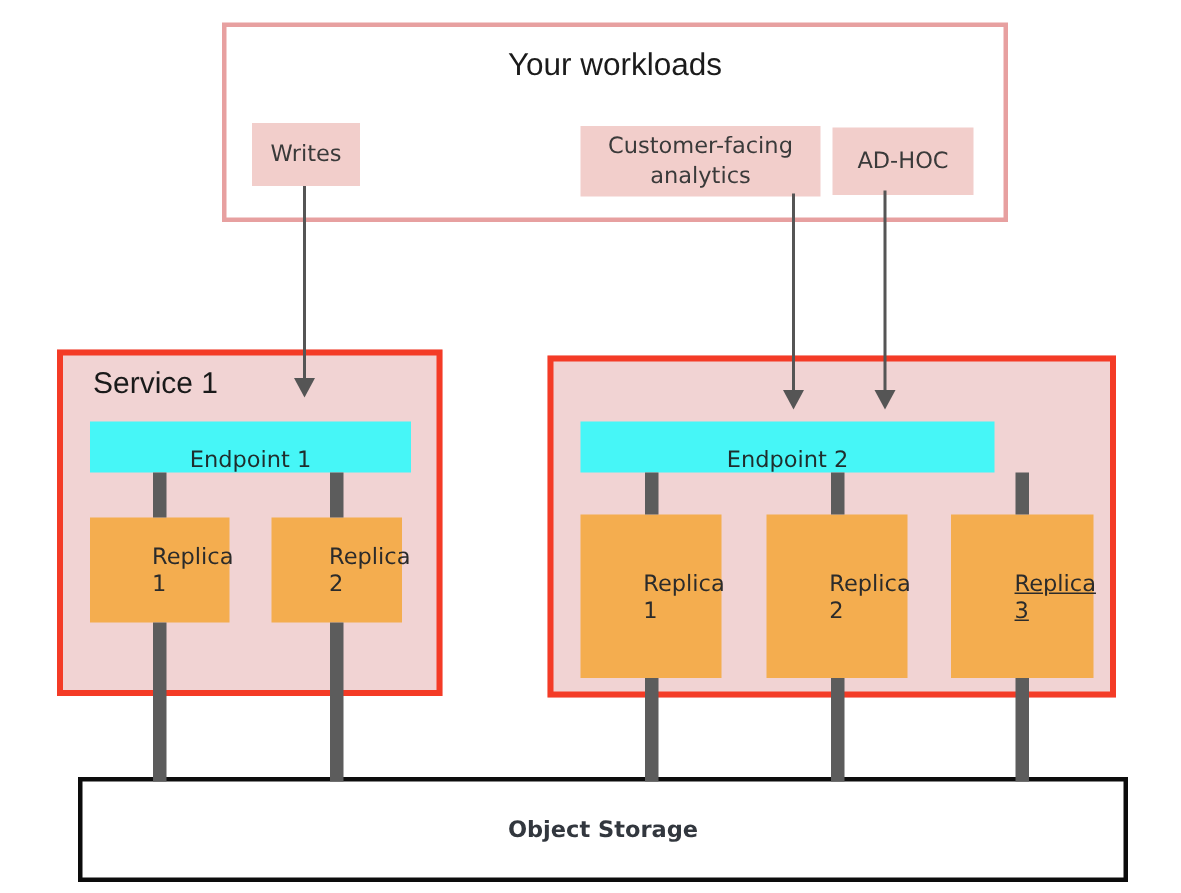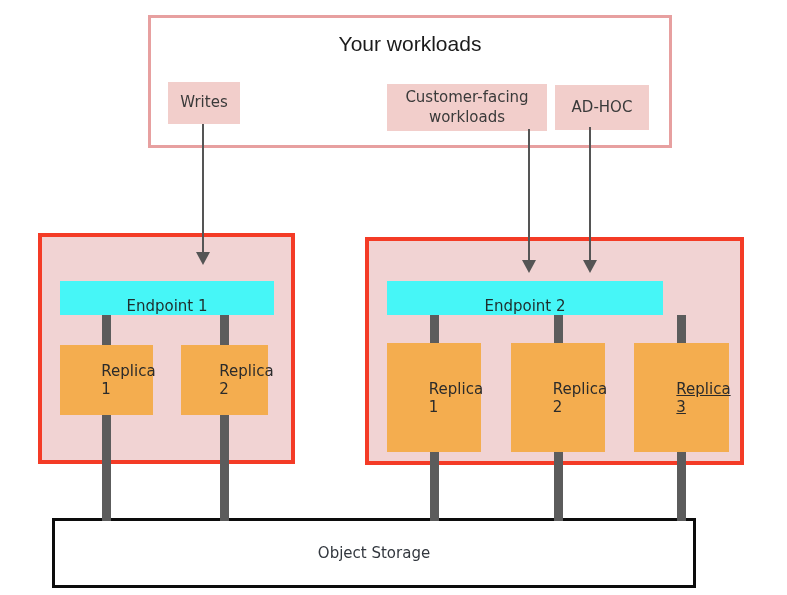--- a/index.html
+++ b/index.html
@@ -74,37 +74,38 @@
 <div class="canvas">
 
   <div class="abs workloads-box" style="left:148px;top:15px;width:524px;height:133px;"></div>
   <div class="abs workloads-title" style="left:148px;top:32px;width:524px;">Your workloads</div>
 
   <div class="abs workload-item" style="left:168px;top:82px;width:72px;height:42px;">
     <span>Writes</span>
   </div>
 
   <div class="abs workload-item" style="left:387px;top:84px;width:160px;height:47px;padding:0 14px;">
-    <span>Customer-facing workloads</span>
+    <span>Customer-facing analytics</span>
   </div>
 
   <div class="abs workload-item" style="left:555px;top:85px;width:94px;height:45px;">
     <span>AD-HOC</span>
   </div>
 
   <div class="abs stem" style="left:202px;top:124px;height:129px;"></div>
   <div class="abs head" style="left:196px;top:252px;"></div>
 
   <div class="abs stem" style="left:528px;top:129px;height:132px;"></div>
   <div class="abs head" style="left:522px;top:260px;"></div>
 
   <div class="abs stem" style="left:589px;top:127px;height:134px;"></div>
   <div class="abs head" style="left:583px;top:260px;"></div>
 
   <div class="abs service-box" style="left:38px;top:233px;width:257px;height:231px;"></div>
+  <div class="abs service-title" style="left:62px;top:245px;">Service 1</div>
   <div class="abs endpoint-bar" style="left:60px;top:281px;width:214px;height:34px;">
     <span>Endpoint 1</span>
   </div>
   <div class="abs replica-box" style="left:60px;top:345px;width:93px;height:70px;">
     <span>Replica 1</span>
   </div>
   <div class="abs replica-box" style="left:181px;top:345px;width:87px;height:70px;">
     <span>Replica 2</span>
   </div>
 
@@ -127,17 +128,17 @@
     <span>Replica 3</span>
   </div>
 
   <div class="abs conn" style="left:430px;top:315px;height:28px;"></div>
   <div class="abs conn" style="left:554px;top:315px;height:28px;"></div>
   <div class="abs conn" style="left:677px;top:315px;height:28px;"></div>
   <div class="abs conn" style="left:430px;top:452px;height:69px;"></div>
   <div class="abs conn" style="left:554px;top:452px;height:69px;"></div>
   <div class="abs conn" style="left:677px;top:452px;height:69px;"></div>
 
-  <div class="abs storage-box" style="left:52px;top:518px;width:644px;height:70px;">
+  <div class="abs storage-box" style="left:52px;top:518px;width:700px;height:70px;font-weight:bold;">
     <span>Object Storage</span>
   </div>
 
 </div>
 
 </body></html>

